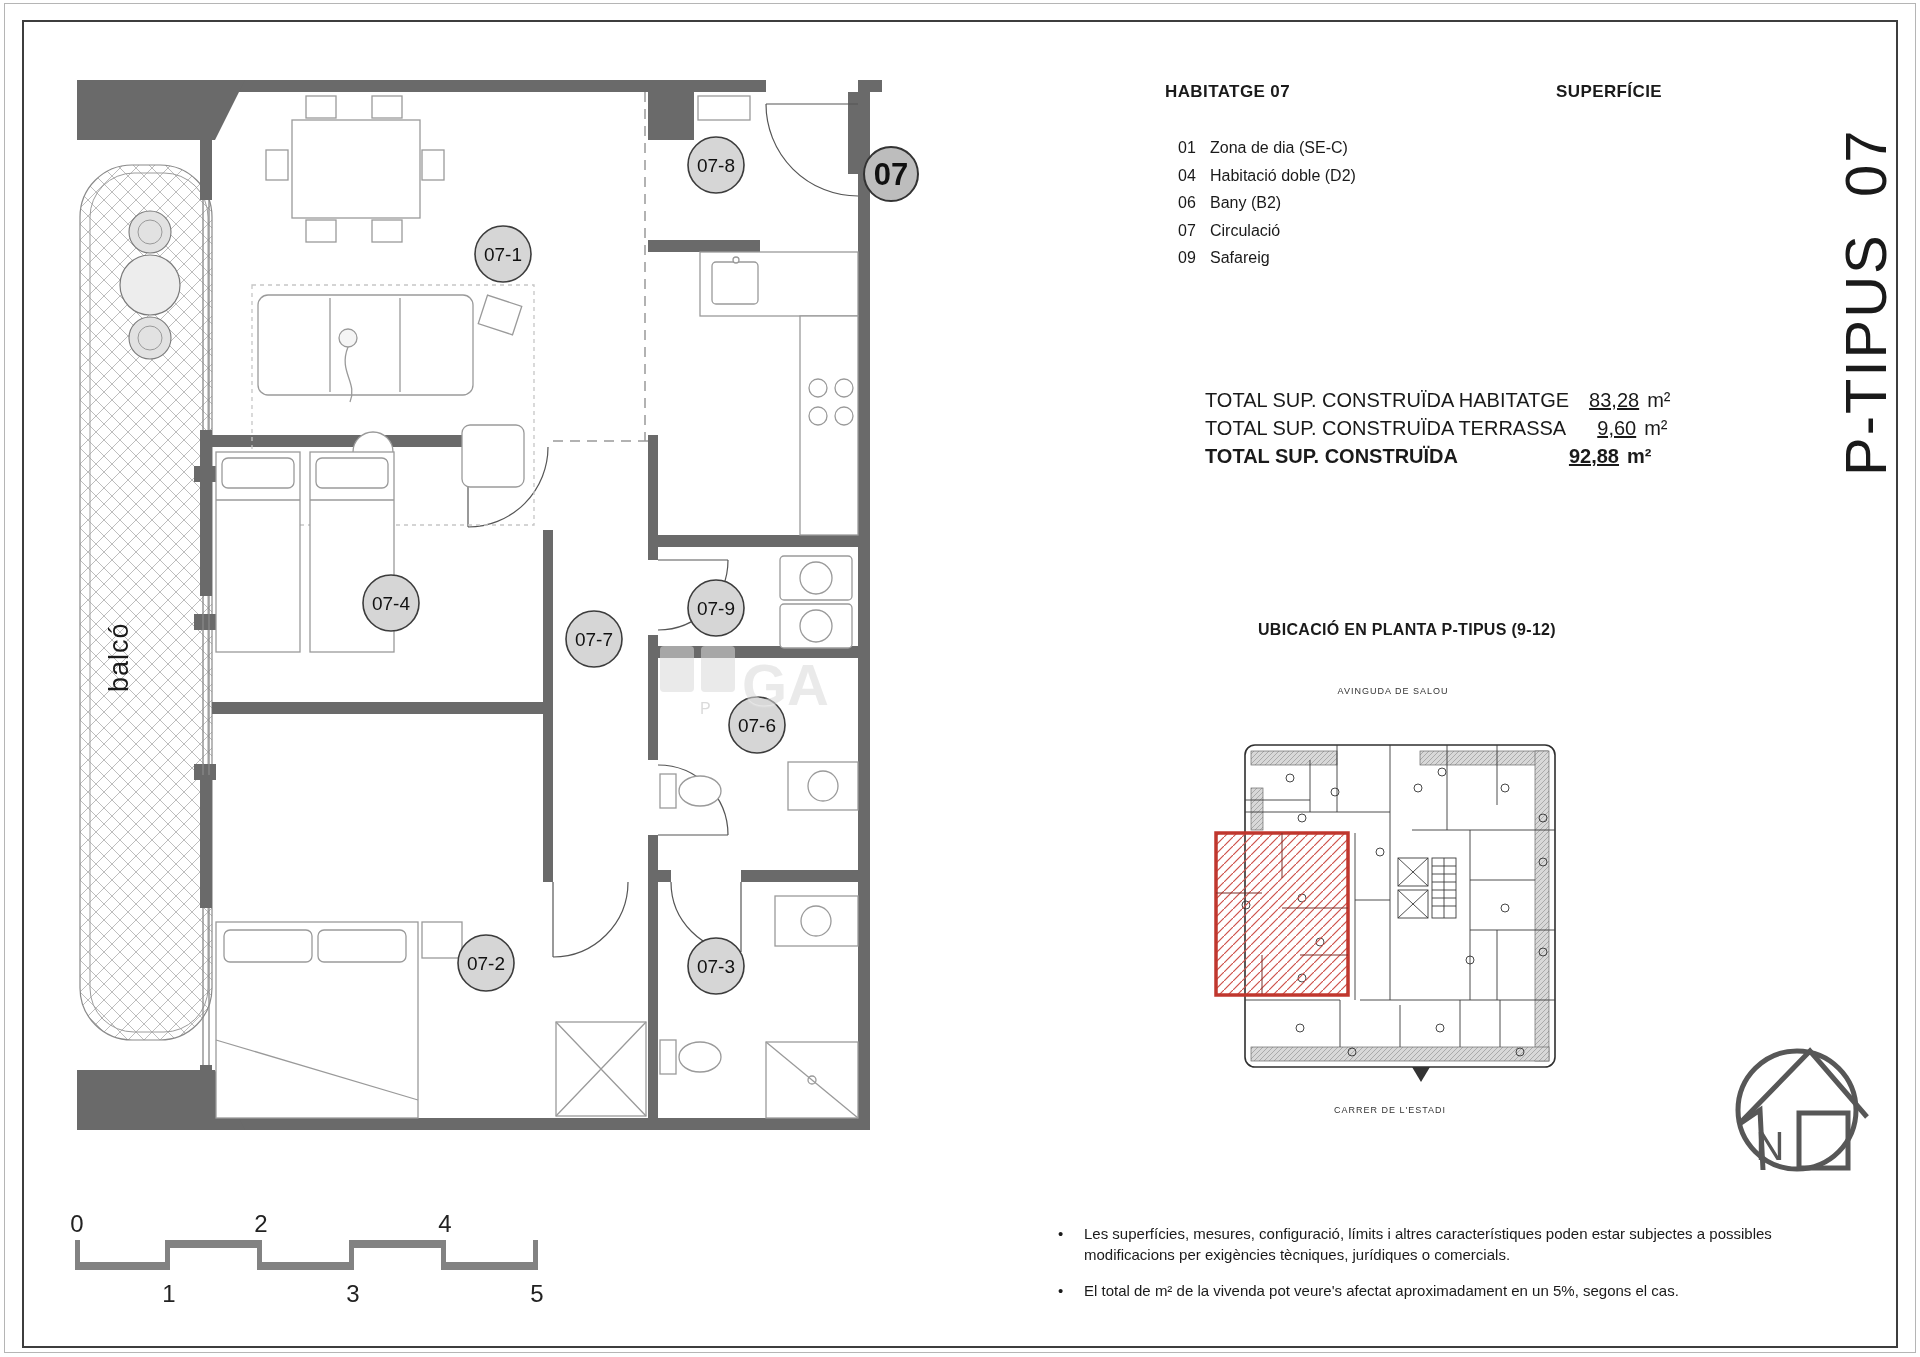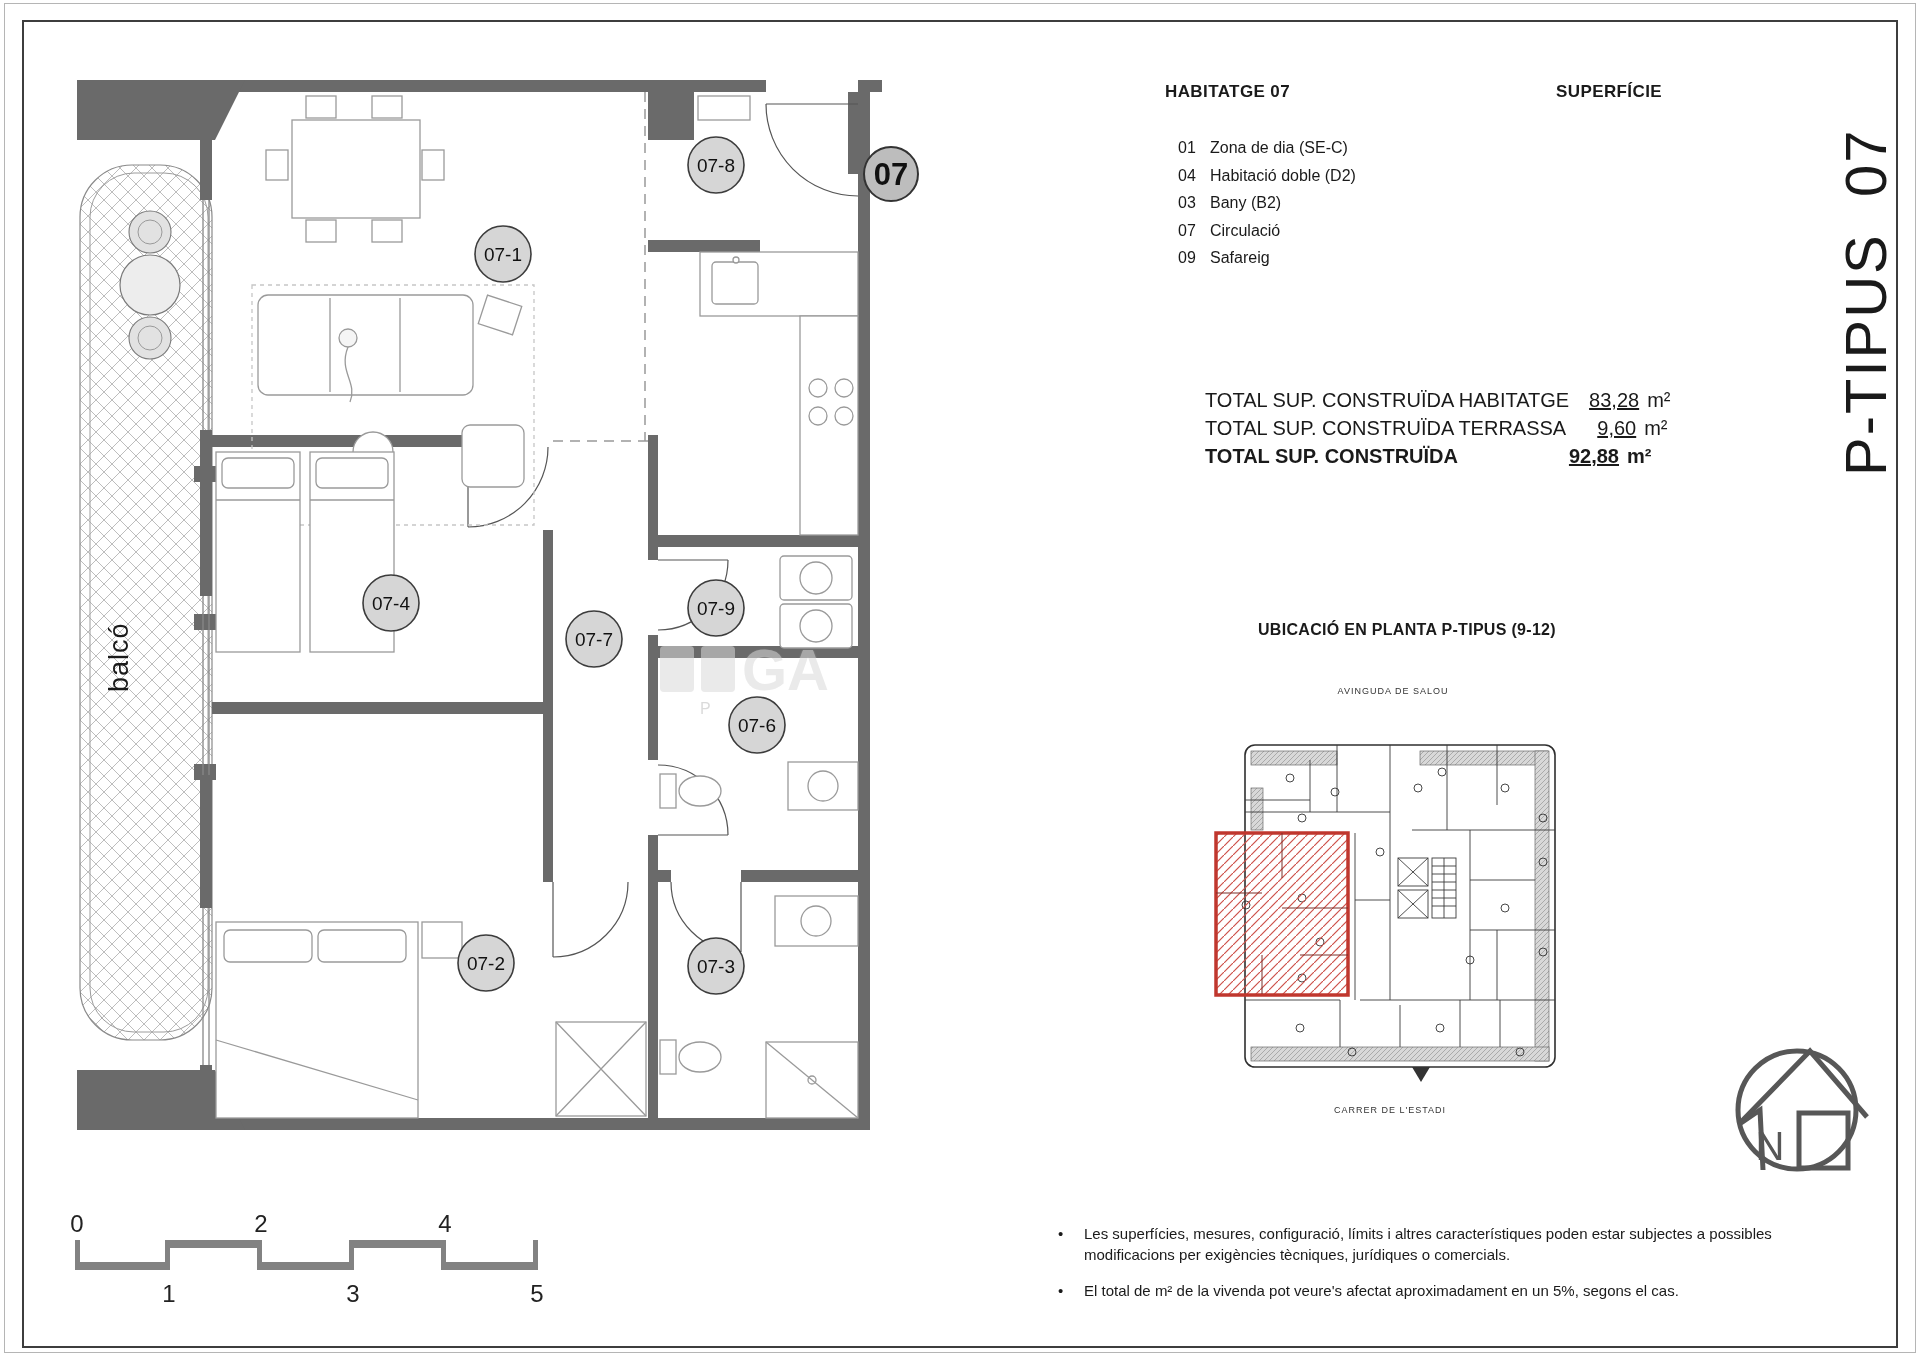--- a/index.html
+++ b/index.html
@@ -22,21 +22,21 @@
   .tot-bold{font-weight:bold;}
   #loc-heading{position:absolute;left:1258px;top:621px;font-size:16px;font-weight:bold;letter-spacing:.3px;}
   #vertical-title{position:absolute;left:1836px;top:56px;width:62px;height:420px;}
   #vertical-title span{display:block;white-space:pre;font-size:58px;line-height:60px;letter-spacing:2px;
       transform:rotate(-90deg) translate(-420px,0);transform-origin:top left;width:420px;}
   #notes{position:absolute;left:1058px;top:1224px;width:780px;font-size:15px;line-height:20.5px;}
   .note{display:grid;grid-template-columns:26px 1fr;margin-bottom:16px;}
   .note .b{text-align:left;}
   #watermark{position:absolute;left:660px;top:636px;display:flex;align-items:flex-start;gap:7px;opacity:.55;pointer-events:none;}
   .wm-block{width:34px;height:46px;background:#d9d9d9;border-radius:4px;margin-top:10px;}
-  #watermark .wm-text{font-size:58px;font-weight:bold;color:#dadada;text-shadow:0 1px 2px #fff;}
+  #watermark .wm-text{font-size:58px;font-weight:bold;color:#dadada;text-shadow:0 1px 2px #fff;margin-top:15px;}
   #watermark-sub{position:absolute;left:700px;top:700px;font-size:16px;color:#d2d2d2;opacity:.8;}
 </style>
 </head>
 <body>
 
 <div id="sheet">
   <div class="outer-frame"></div>
   <div class="inner-frame"></div>
 
   <svg id="plan-svg" viewBox="0 0 1920 1357">
@@ -321,21 +321,21 @@
         <span>01</span>
         <span>Zona de dia (SE-C)</span>
         <span></span>
       </div>
     <div class="room-row">
         <span>04</span>
         <span>Habitació doble (D2)</span>
         <span></span>
       </div>
     <div class="room-row">
-        <span>03</span>
+        <span>06</span>
         <span>Bany (B2)</span>
         <span></span>
       </div>
     <div class="room-row">
         <span>07</span>
         <span>Circulació</span>
         <span></span>
       </div>
     <div class="room-row">
         <span>09</span>

